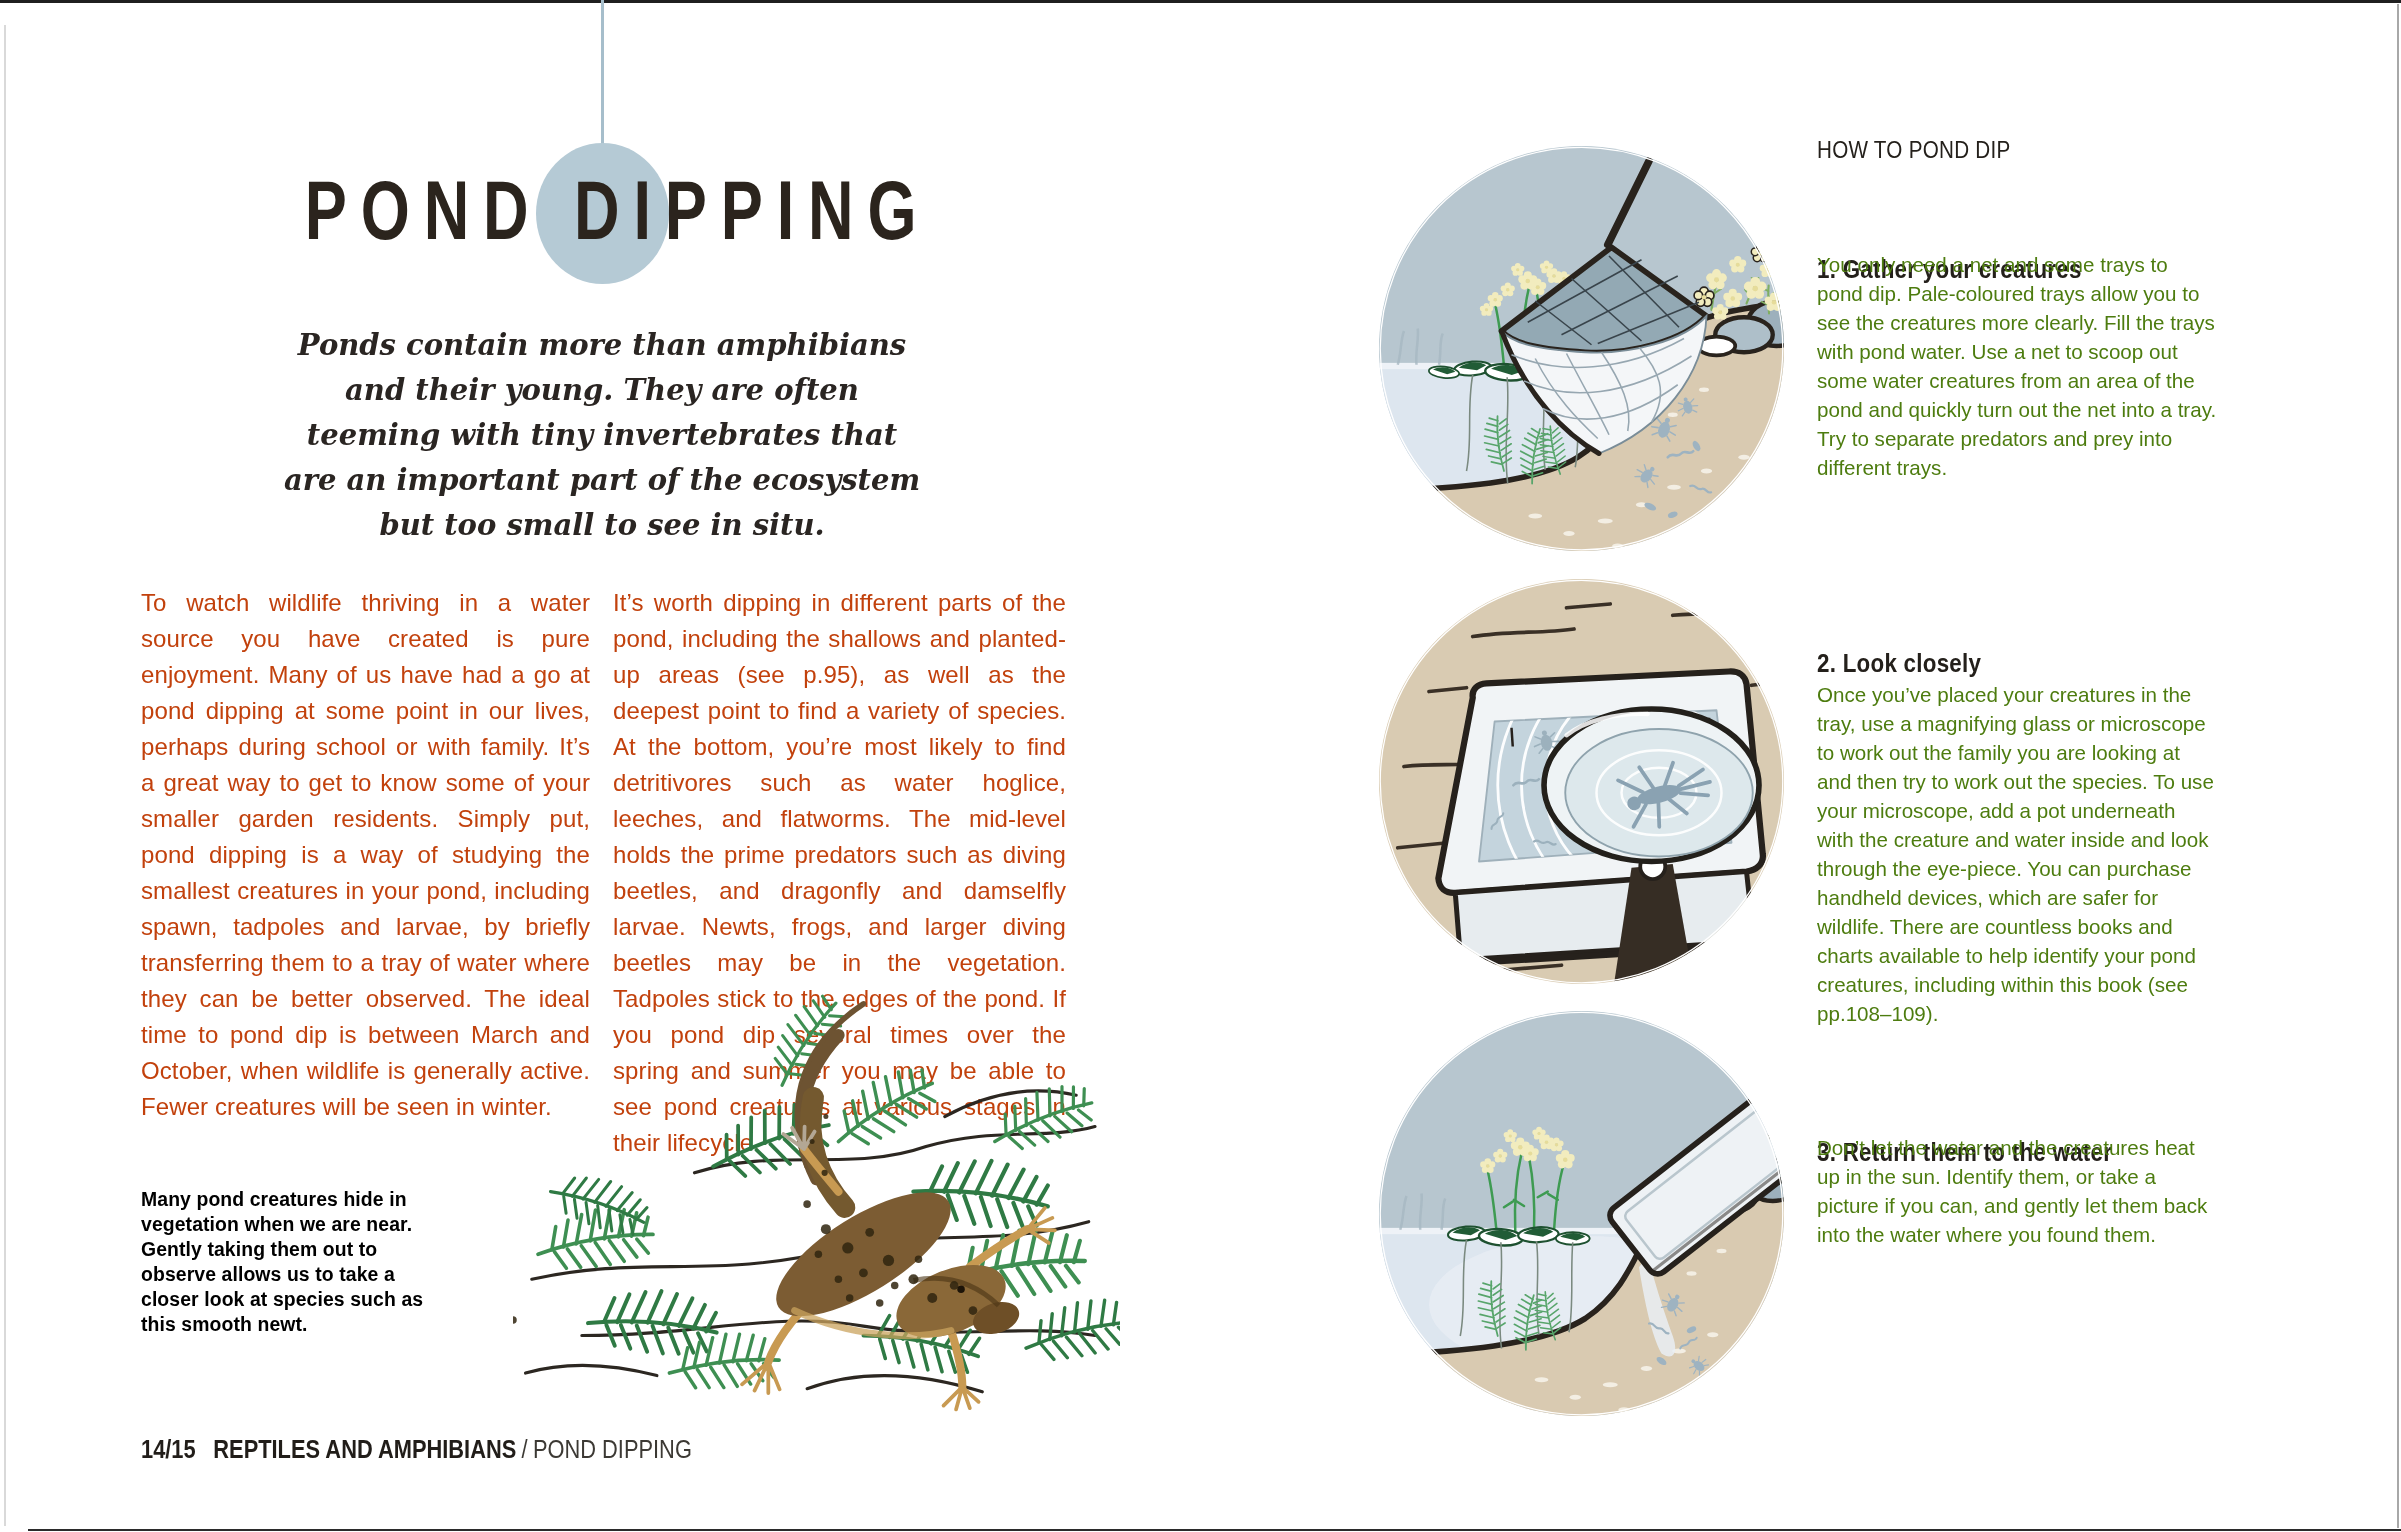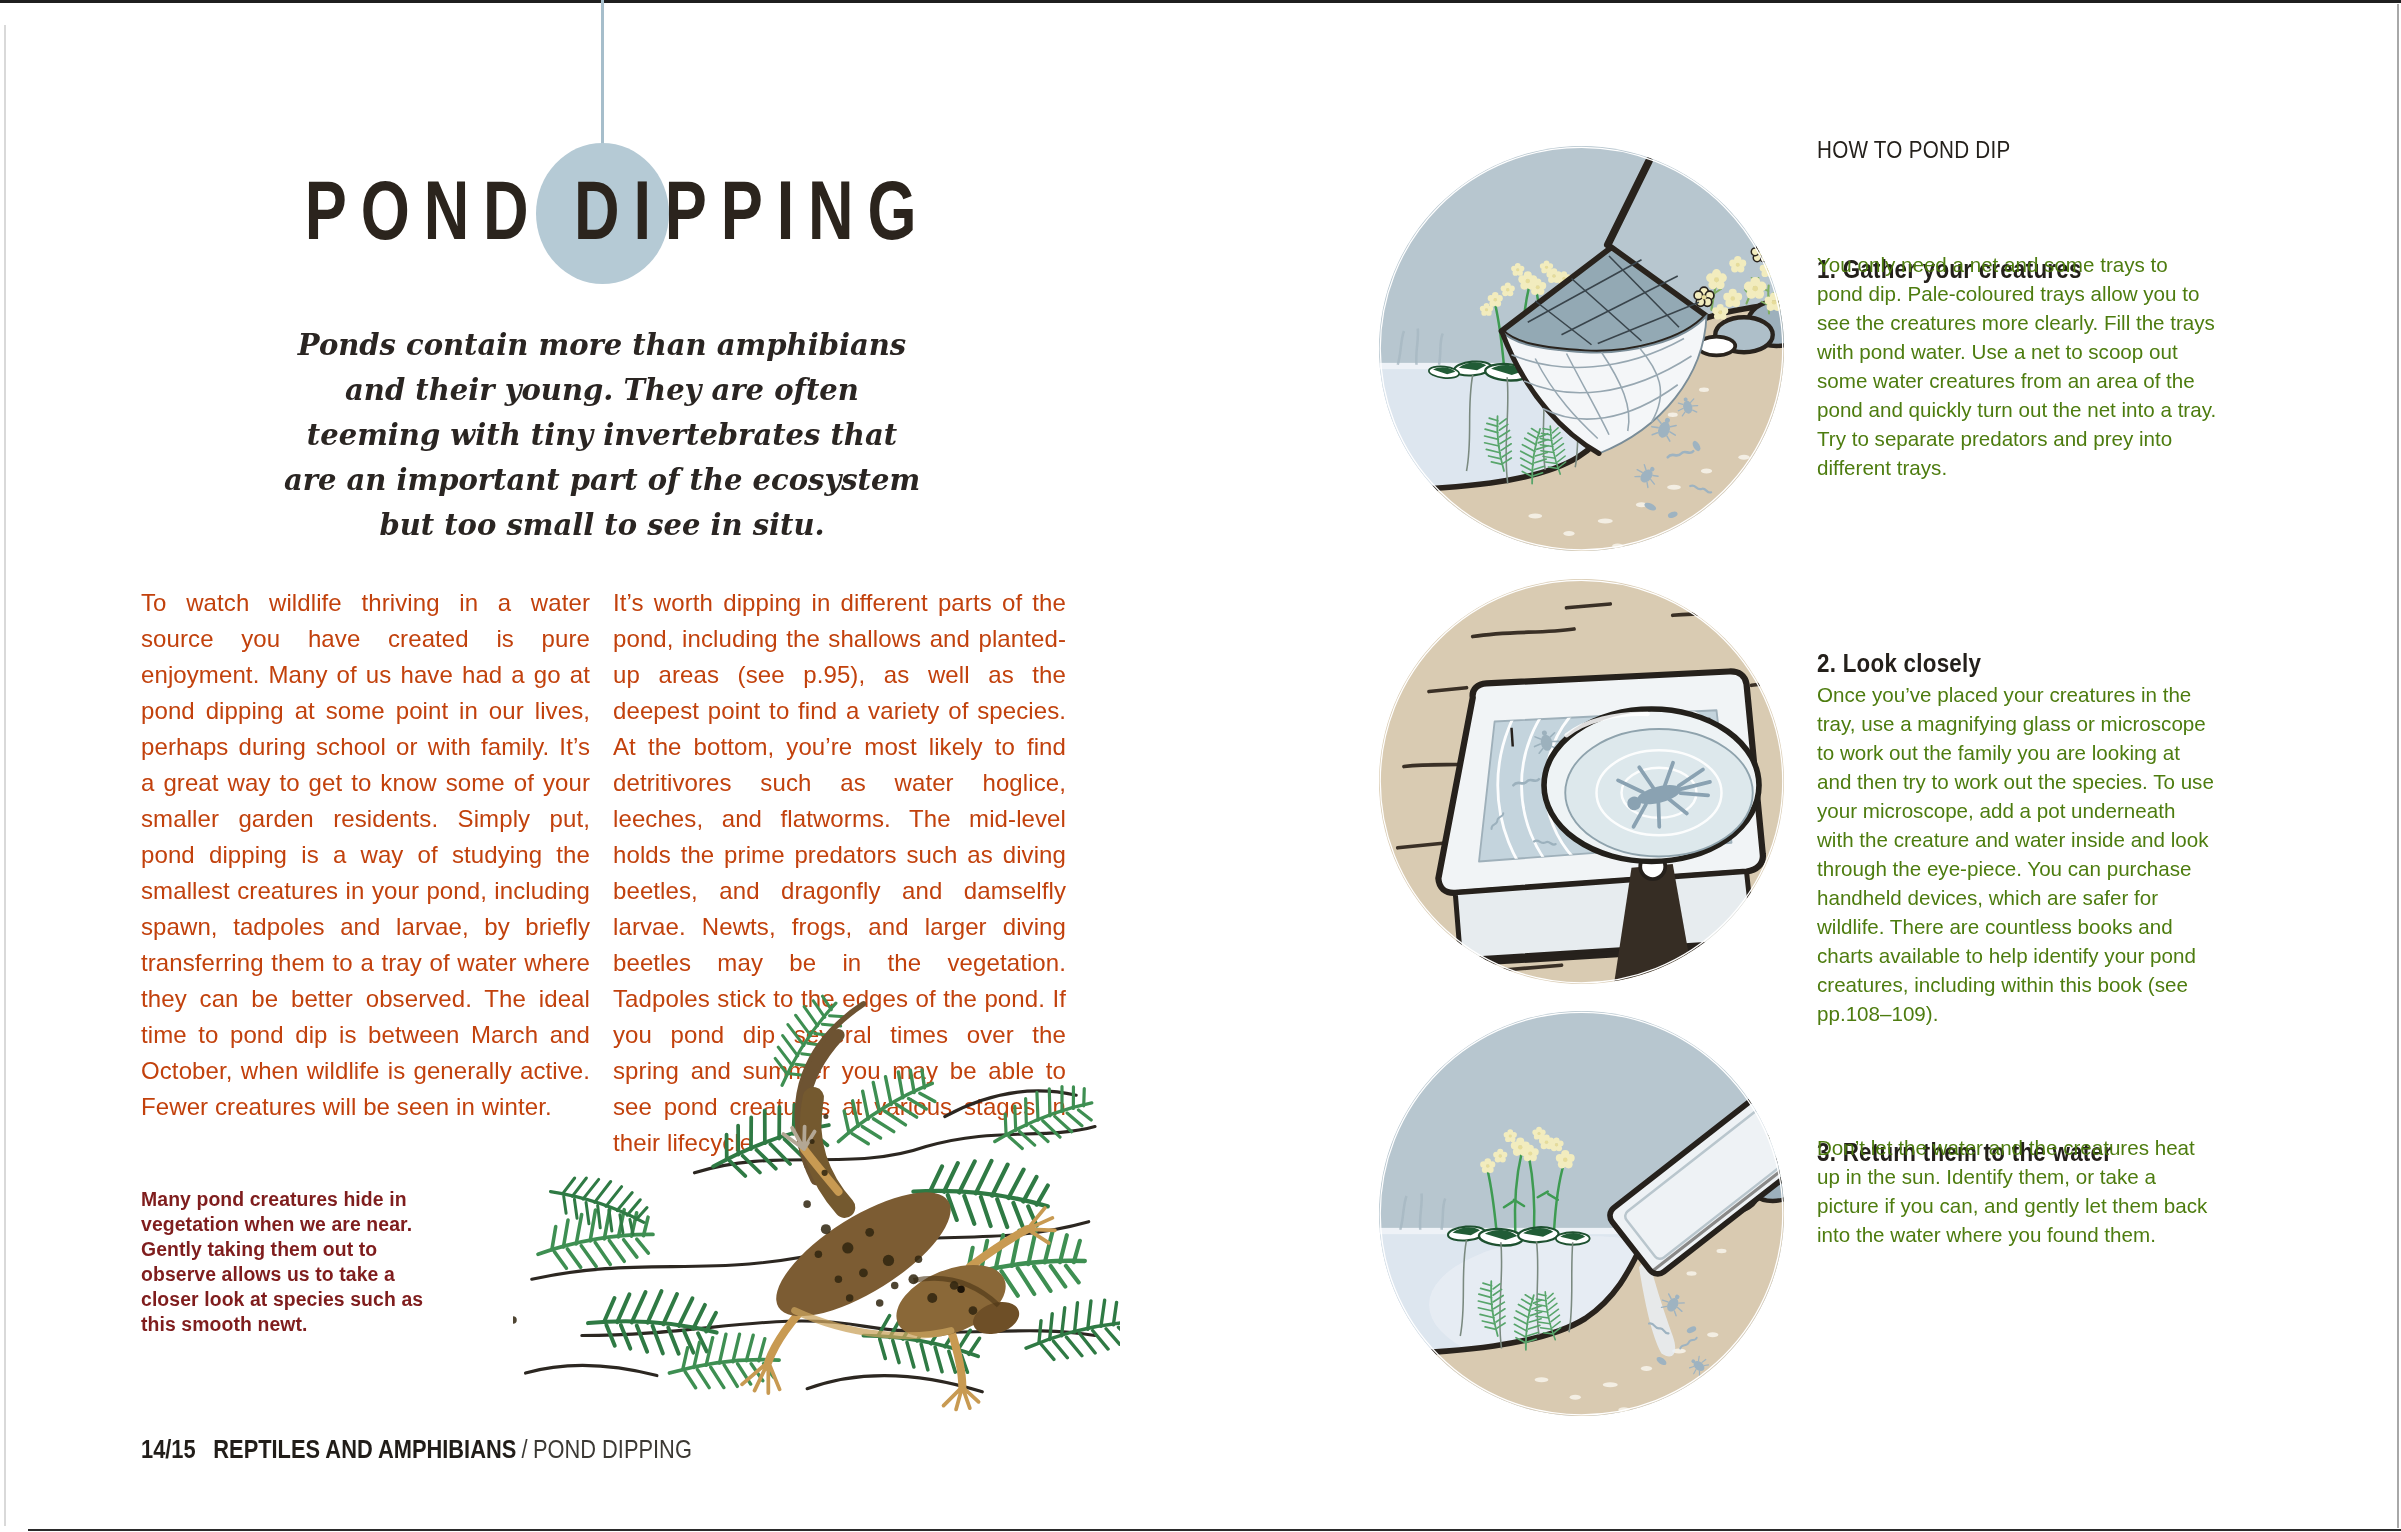--- a/index.html
+++ b/index.html
@@ -24,21 +24,21 @@
   .intro{position:absolute;left:283px;top:299px;width:638px;text-align:center;
          font-family:"DejaVu Serif",serif;font-style:italic;font-weight:700;
          font-size:29px;line-height:45px;color:#2a2522;margin-top:24px;}
 
   .col{position:absolute;top:537px;font-size:24px;line-height:36px;color:#c2410c;
        text-align:justify;text-justify:inter-word;letter-spacing:0.1px;margin-top:48px;}
   .col-left{left:141px;width:449px;}
   .col-right{left:613px;width:453px;}
 
   .caption{position:absolute;left:141px;top:1187px;width:316px;font-size:19.4px;line-height:25px;
-           font-weight:700;color:#7f1d1d;letter-spacing:0.1px;}
+           font-weight:700;color:#000000;letter-spacing:0.1px;}
 
   .footer{position:absolute;left:141px;top:1434px;font-size:26px;color:#211d19;white-space:nowrap;}
   .footer .squeeze{display:inline-block;transform:scaleX(0.84);transform-origin:0 50%;}
   .footer .pages{font-weight:800;margin-right:21px;}
   .footer .section{font-weight:700;}
   .footer .sep{font-weight:400;color:#3c3934;margin:0 6.3px;}
   .footer .topic{font-weight:400;color:#3c3934;}
 
   
   .howto-heading{position:absolute;left:1817px;top:136px;font-size:24px;font-weight:400;

